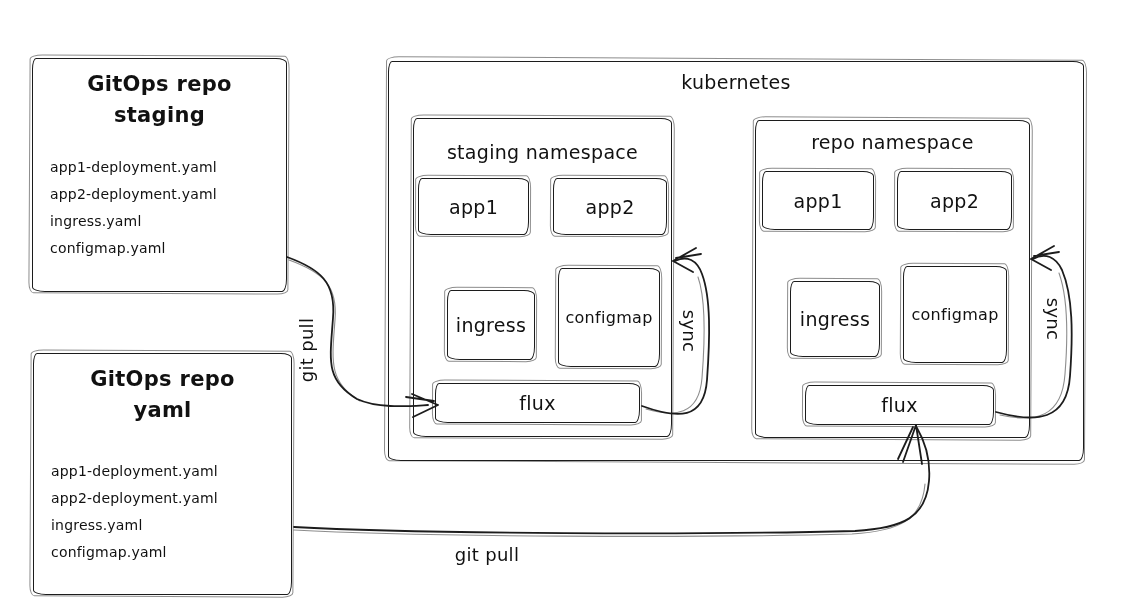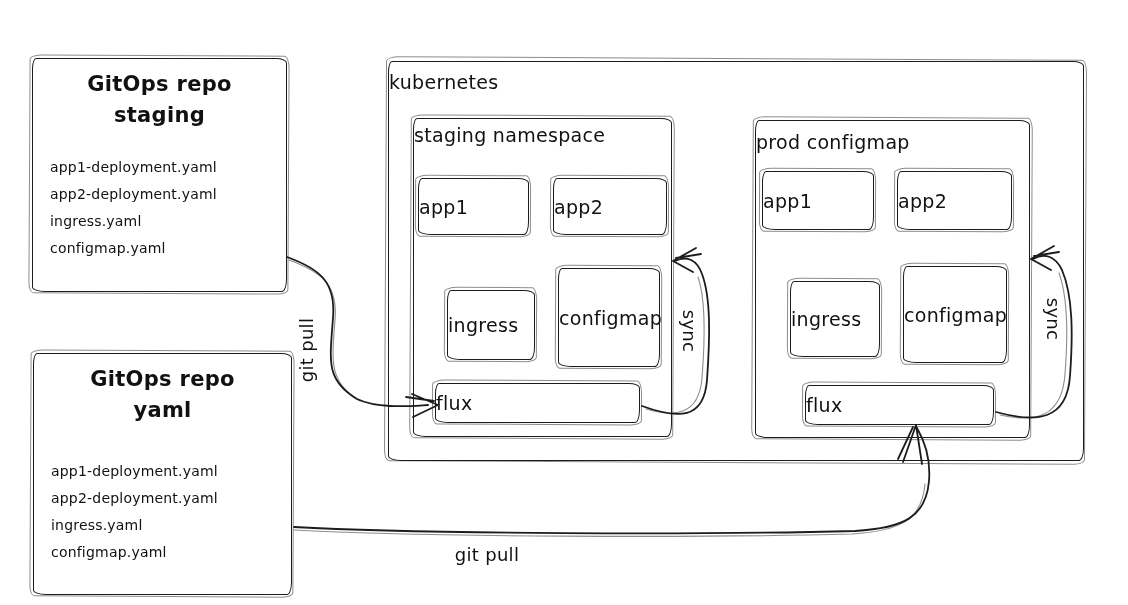--- a/index.html
+++ b/index.html
@@ -22,28 +22,28 @@
     text-align:center;font-size:21px;font-weight:600;line-height:31px;padding-top:10px;
     letter-spacing:.3px;
   }
   .file-list{
     list-style:none;margin:0;padding:0 0 0 17px;font-size:14px;line-height:27px;
     letter-spacing:.2px;
   }
   .repo-staging .file-list{margin-top:23px;}
   .repo-prod .file-list{margin-top:32px;}
   .zone-label{
-    position:absolute;left:0;right:0;font-size:19px;font-weight:500;
+    position:absolute;left:0;right:0;text-align:center;font-size:19px;font-weight:500;
     letter-spacing:.3px;
   }
   .cell{
-    display:flex;align-items:center;justify-content:flex-start;
+    display:flex;align-items:center;justify-content:center;
     font-size:19px;letter-spacing:.3px;
   }
-  .cell-sm{font-size:19px;}
+  .cell-sm{font-size:16px;}
   .rot-label{
     position:absolute;white-space:nowrap;font-size:18px;letter-spacing:.3px;
   }
   .rot-ccw{transform:translate(-50%,-50%) rotate(-90deg);}
   .rot-cw{transform:translate(-50%,-50%) rotate(90deg);}
   .h-label{transform:translate(-50%,-50%);}
   svg.arrow-layer{position:absolute;left:0;top:0;pointer-events:none;}
   .stroke{stroke:#1c1c1c;stroke-width:1.8;fill:none;stroke-linecap:round;stroke-linejoin:round;}
   .stroke-echo{stroke:#1c1c1c;stroke-width:1.1;fill:none;opacity:.5;stroke-linecap:round;}
 </style>
@@ -76,40 +76,40 @@
       <li>ingress.yaml</li>
       <li>configmap.yaml</li>
     </ul>
   </div>
 
   <div class="sketch-box" style="left:388px;top:33px;width:694px;height:398px">
     <div class="zone-label" style="top:9px">kubernetes</div>
   </div>
 
   <div class="sketch-box" style="left:413px;top:90px;width:257px;height:317px">
-    <div class="zone-label" style="top:5px">staging namespace</div>
+    <div class="zone-label" style="top:22px">staging namespace</div>
   </div>
   <div class="sketch-box cell" style="left:418px;top:150px;width:109px;height:55px">
     <span>app1</span>
   </div>
   <div class="sketch-box cell" style="left:553px;top:150px;width:112px;height:55px">
     <span>app2</span>
   </div>
   <div class="sketch-box cell" style="left:447px;top:262px;width:86px;height:68px">
     <span>ingress</span>
   </div>
   <div class="sketch-box cell cell-sm" style="left:558px;top:240px;width:100px;height:97px">
     <span>configmap</span>
   </div>
   <div class="sketch-box cell" style="left:435px;top:355px;width:203px;height:38px">
     <span>flux</span>
   </div>
 
   <div class="sketch-box" style="left:755px;top:92px;width:273px;height:316px">
-    <div class="zone-label" style="top:10px">prod configmap</div>
+    <div class="zone-label" style="top:10px">repo namespace</div>
   </div>
   <div class="sketch-box cell" style="left:762px;top:143px;width:110px;height:57px">
     <span>app1</span>
   </div>
   <div class="sketch-box cell" style="left:897px;top:143px;width:113px;height:57px">
     <span>app2</span>
   </div>
   <div class="sketch-box cell" style="left:790px;top:253px;width:88px;height:74px">
     <span>ingress</span>
   </div>

